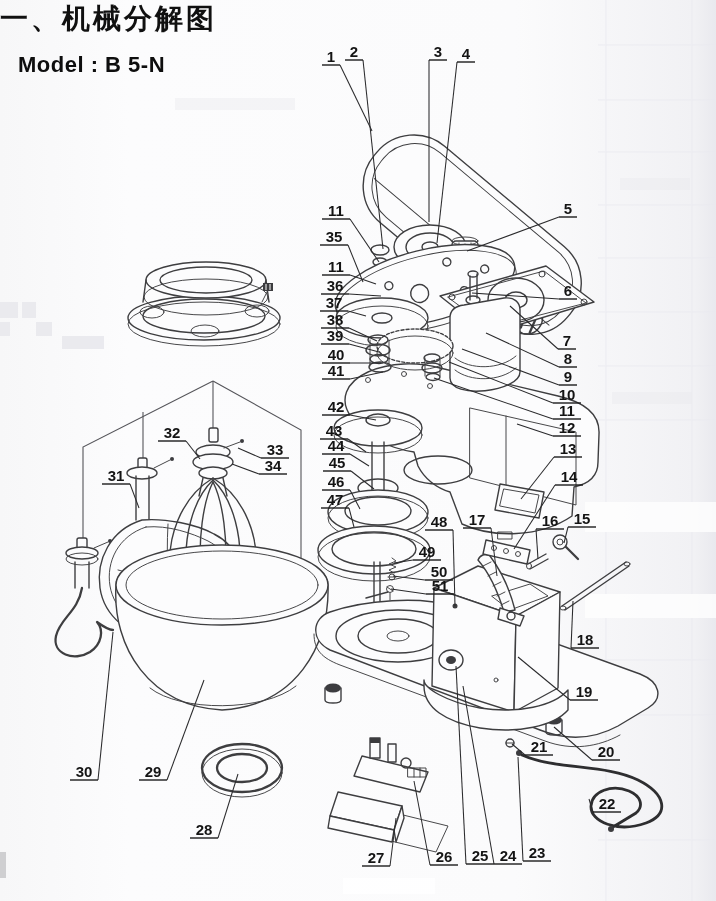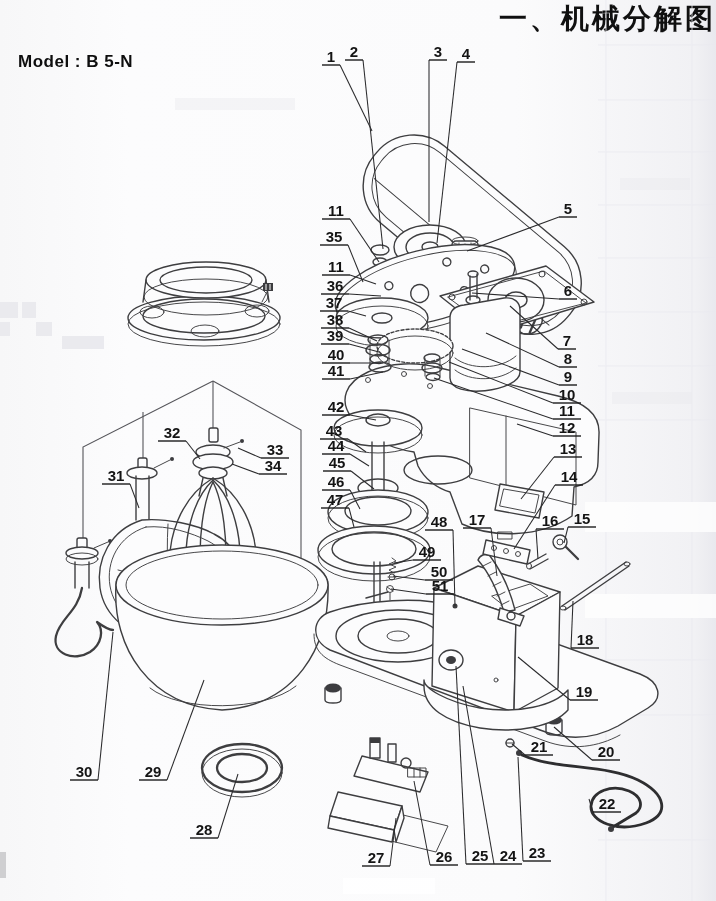--- a/index.html
+++ b/index.html
@@ -2,26 +2,26 @@
 <html><head>
 <meta charset="utf-8">
 <style>
   html,body{margin:0;padding:0;background:#e8e8ea;}
   .page{
     position:relative;width:716px;height:901px;overflow:hidden;
     background:linear-gradient(90deg,#f7f7f8 0%,#fcfcfd 18%,#fbfbfc 72%,#f1f1f4 97%,#e9e9ee 100%);
     font-family:"Liberation Sans","DejaVu Sans",sans-serif;color:#111;
   }
   .page-title{
-    position:absolute;top:0px;left:0;right:0;text-align:right;
+    position:absolute;top:0px;left:0;right:0;text-align:left;
     font-size:28px;font-weight:bold;letter-spacing:3px;color:#101010;
   }
   .model-label{
     position:absolute;top:52px;left:18px;
-    font-size:17px;font-weight:bold;letter-spacing:.5px;color:#0e0e0e;
+    font-size:22px;font-weight:bold;letter-spacing:.5px;color:#0e0e0e;
   }
   svg.diagram{position:absolute;left:0;top:0;}
   .ink{stroke:#3e3e40;fill:none;stroke-width:1.4;stroke-linecap:round;stroke-linejoin:round;}
   .inkf{stroke:#3e3e40;fill:#fcfcfd;stroke-width:1.4;stroke-linecap:round;stroke-linejoin:round;}
   .thin{stroke-width:.95;}
   .teeth{stroke-dasharray:3 2;}
   .frame{stroke:#55555a;stroke-width:1.1;fill:none;}
   .bold{stroke-width:2.3;}
   .cord{stroke:#2e2e30;stroke-width:2.8;fill:none;stroke-linecap:round;}
   .dark{fill:#3c3c3f;stroke:none;}

